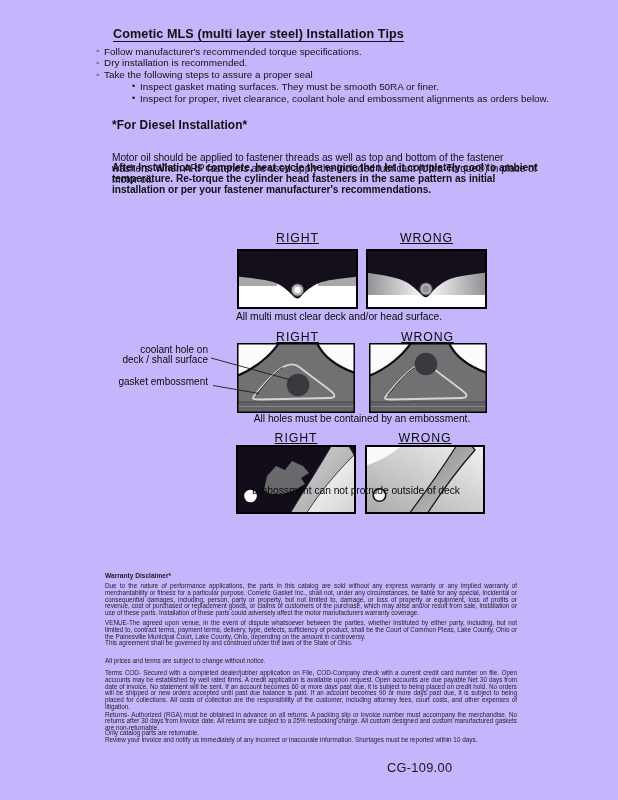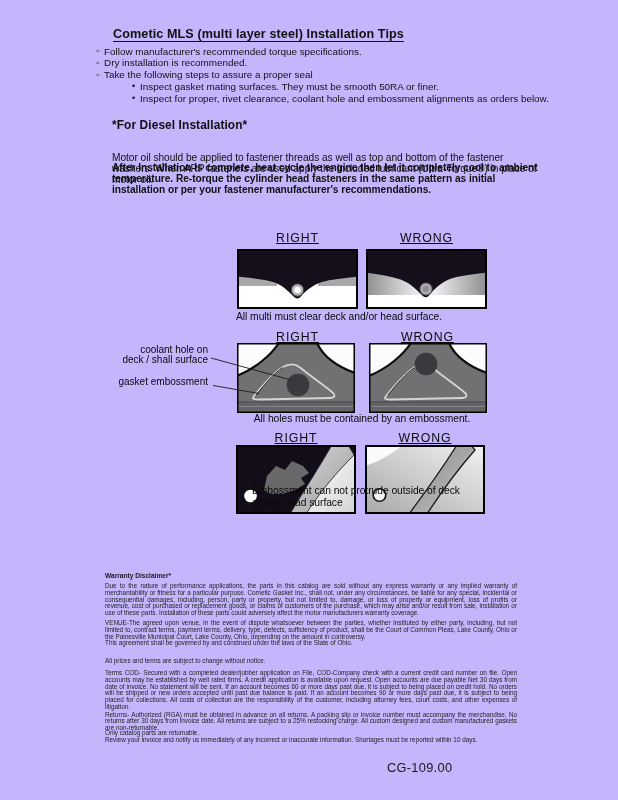--- a/index.html
+++ b/index.html
@@ -181,21 +181,20 @@
       <path d="M92,0 C78,22 62,45 44,69 L62,69 C77,46 93,24 110,5 L106,0 Z" fill="url(#b4)"></path>
       <path d="M92,0 C78,22 62,45 44,69" fill="none" stroke="#1a1a1c" stroke-width="1.3"></path>
       <path d="M106,0 L110,5 C93,24 77,46 62,69" fill="none" stroke="#1a1a1c" stroke-width="1.3"></path>
       <circle cx="14.5" cy="50" r="6.3" fill="#f2f2f4" stroke="#121214" stroke-width="1.6"></circle>
       <rect x="1" y="1" width="118" height="67" fill="none" stroke="#000000" stroke-width="2"></rect>
     </svg>
   </div>
 
   <div class="abs cap" style="left:236px;top:485px;margin-left:16px;">
     <div>Embossment can not protrude outside of deck</div>
-    <div>and/or head surface</div>
   </div>
 
   <svg class="abs" style="left:0;top:0;pointer-events:none;" width="618" height="800" viewBox="0 0 618 800">
     <line x1="211" y1="358" x2="291" y2="380" stroke="#1a1a1a" stroke-width="0.9"></line>
     <line x1="213" y1="385.5" x2="259" y2="393.5" stroke="#1a1a1a" stroke-width="0.9"></line>
   </svg>
 
   <div class="abs w-head">Warranty Disclaimer*</div>
   <div class="abs w wj wp0">Due to the nature of performance applications, the parts in this catalog are sold without any express warranty or any implied warranty of merchantability or fitness for a particular purpose.  Cometic Gasket Inc., shall not, under any circumstances, be liable for any special, incidental or consequential damages, including, person, party or property, but not limited to, damage, or loss of property or equipment, loss of profits or revenue, cost of purchased or replacement goods, or claims of customers of the purchase, which may arise and/or result from sale, installation or use of these parts.  Installation of these parts could adversely affect the motor manufacturers warranty coverage.</div>
   <div class="abs w wj wp1">VENUE-The agreed upon venue, in the event of dispute whatsoever between the parties, whether instituted by either party, including, but not limited to, contract terms, payment terms, delivery, type, defects, sufficiency of product, shall be the Court of Common Pleas, Lake County, Ohio or the Painesville Municipal Court, Lake County, Ohio, depending on the amount in controversy.</div>

